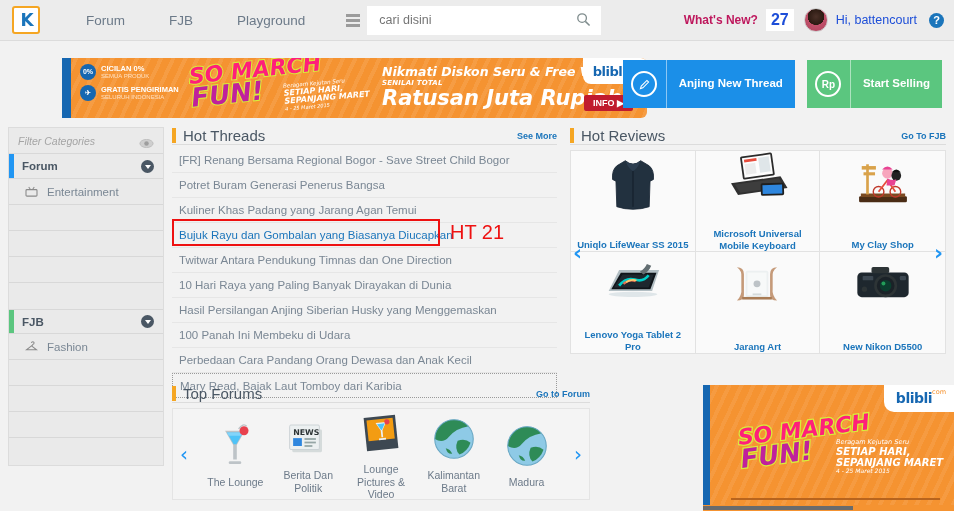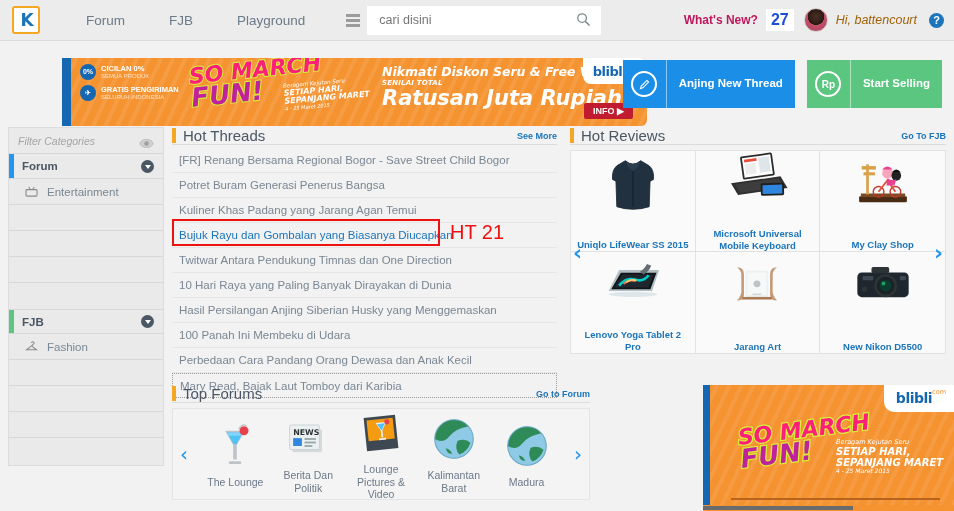--- a/index.html
+++ b/index.html
@@ -56,33 +56,33 @@
   .whatsnew { font-size: 12px; color: #be185d; font-weight: bold; cursor: pointer; }
   .badge-count {
     background: #fff; color: #1d4ed8; font-size: 16px; font-weight: bold;
     padding: 2px 5px; margin-left: 8px; cursor: pointer;
   }
   .avatar {
     width: 24px; height: 24px; border-radius: 50%; margin-left: 10px;
     background: radial-gradient(circle at 50% 35%, #4a3027 0%, #2b1a12 45%, #c0506a 46%, #b0425c 100%);
     border: 1px solid #cfcfcf; overflow:hidden; cursor: pointer;
   }
-  .username { font-size: 12.5px; color: #a16207; margin-left: 8px; cursor: pointer; font-style: italic; }
+  .username { font-size: 12.5px; color: #1d4ed8; margin-left: 8px; cursor: pointer; }
   .help-icon {
     width: 15px; height: 15px; border-radius: 50%; background: #1b75bb;
     color: #fff; font-size: 11px; font-weight: bold; text-align: center;
     line-height: 15px; margin-left: 12px; cursor: pointer;
   }
 
   
   .banner-row {
     position: absolute; top: 50px; left: 0; width: 954px; height: 68px;
   }
   .topbanner {
-    position: absolute; left: 62px; top: 8px; width: 585px; height: 68px;
+    position: absolute; left: 62px; top: 8px; width: 585px; height: 60px;
     background: #f59331; overflow: hidden; cursor: pointer;
     border-radius: 0 6px 6px 0;
   }
   .topbanner .stripes {
     position: absolute; inset: 0;
     background: repeating-linear-gradient(115deg, rgba(255,255,255,.09) 0 4px, rgba(255,255,255,0) 4px 11px);
   }
   .topbanner .bluebar {
     position: absolute; left: 0; top: 0; width: 9px; height: 100%;
     background: #1667b1;

